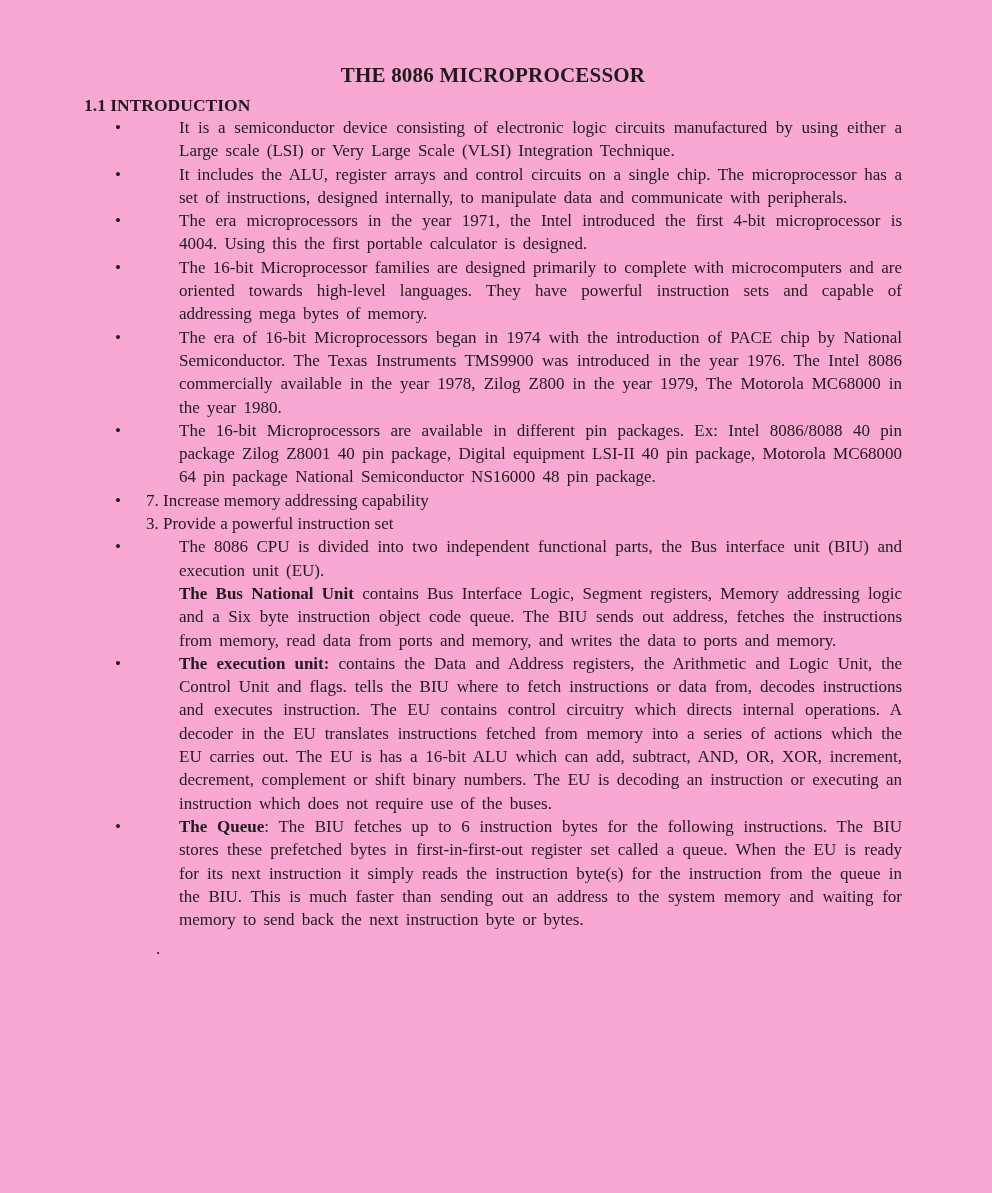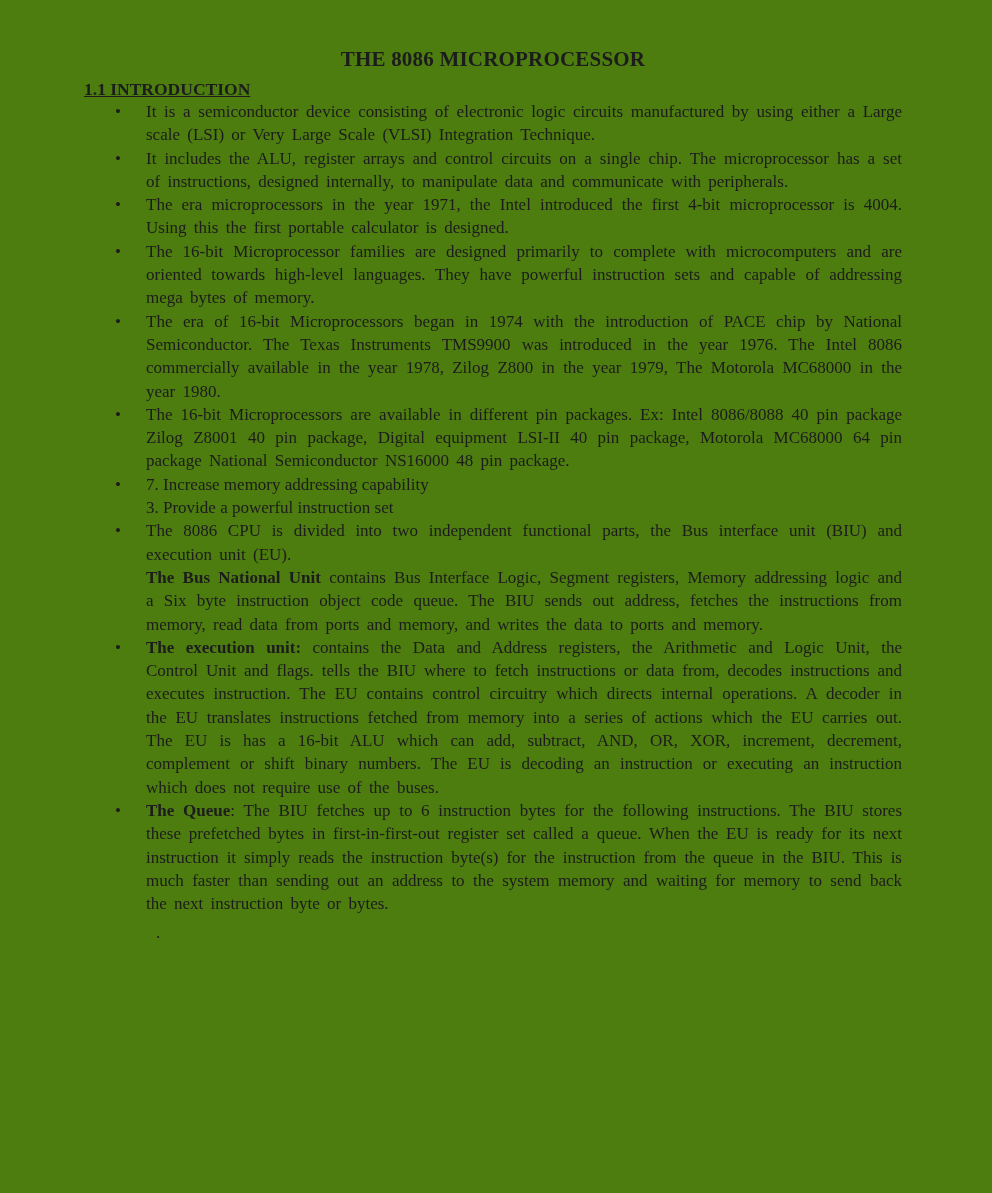--- a/index.html
+++ b/index.html
@@ -6,61 +6,61 @@
   html, body { margin: 0; padding: 0; }
   body {
     width: 992px;
     height: 1193px;
     background: #ffffff;
     font-family: "Liberation Serif", "DejaVu Serif", serif;
   }
   .page {
     width: 992px;
     height: 1193px;
-    background: #4d7c0f;
+    background: #f9a8d4;
     color: #1c1c1c;
-    padding-top: 46px;
+    padding-top: 62px;
     overflow: hidden;
   }
   .content {
     margin: 0 90px 0 84px; 
   }
   .doc-title {
     text-align: center;
     font-weight: bold;
     font-size: 21px;
     line-height: 26px;
     letter-spacing: 0.2px;
   }
   .heading {
     font-weight: bold;
     font-size: 17.5px;
     line-height: 22px;
     margin: 6px 0 0 0;
     white-space: pre-wrap; 
-    text-decoration: underline;
   }
   .heading.arch { margin-top: 24px; }
   .bullets { margin: 0; }
   .bullet {
     position: relative;
     padding-left: 62px; 
   }
   .marker {
     position: absolute;
     left: 31px;
     top: 0;
     font-size: 17px;
     line-height: 23.3px;
   }
   .p {
     text-align: justify;
     font-size: 17px;
     line-height: 23.3px;
     word-spacing: 3px;
+    margin-left: 33px;
   }
   .objective {
     font-size: 17px;
     line-height: 23.3px;
   }
   .b { font-weight: bold; }
   .trailing-dot {
     padding-left: 72px;
     margin-top: 6px;
     font-size: 17px;

